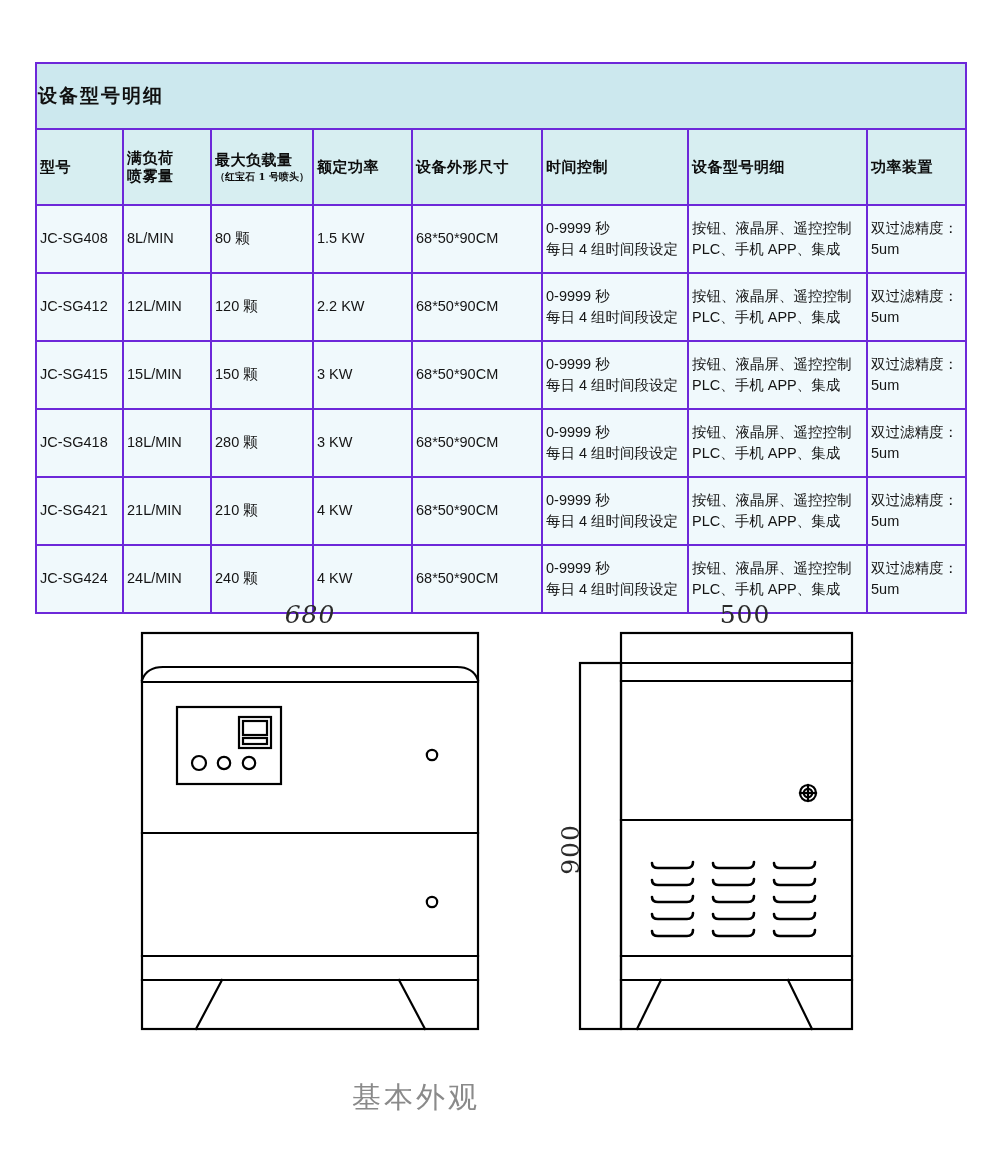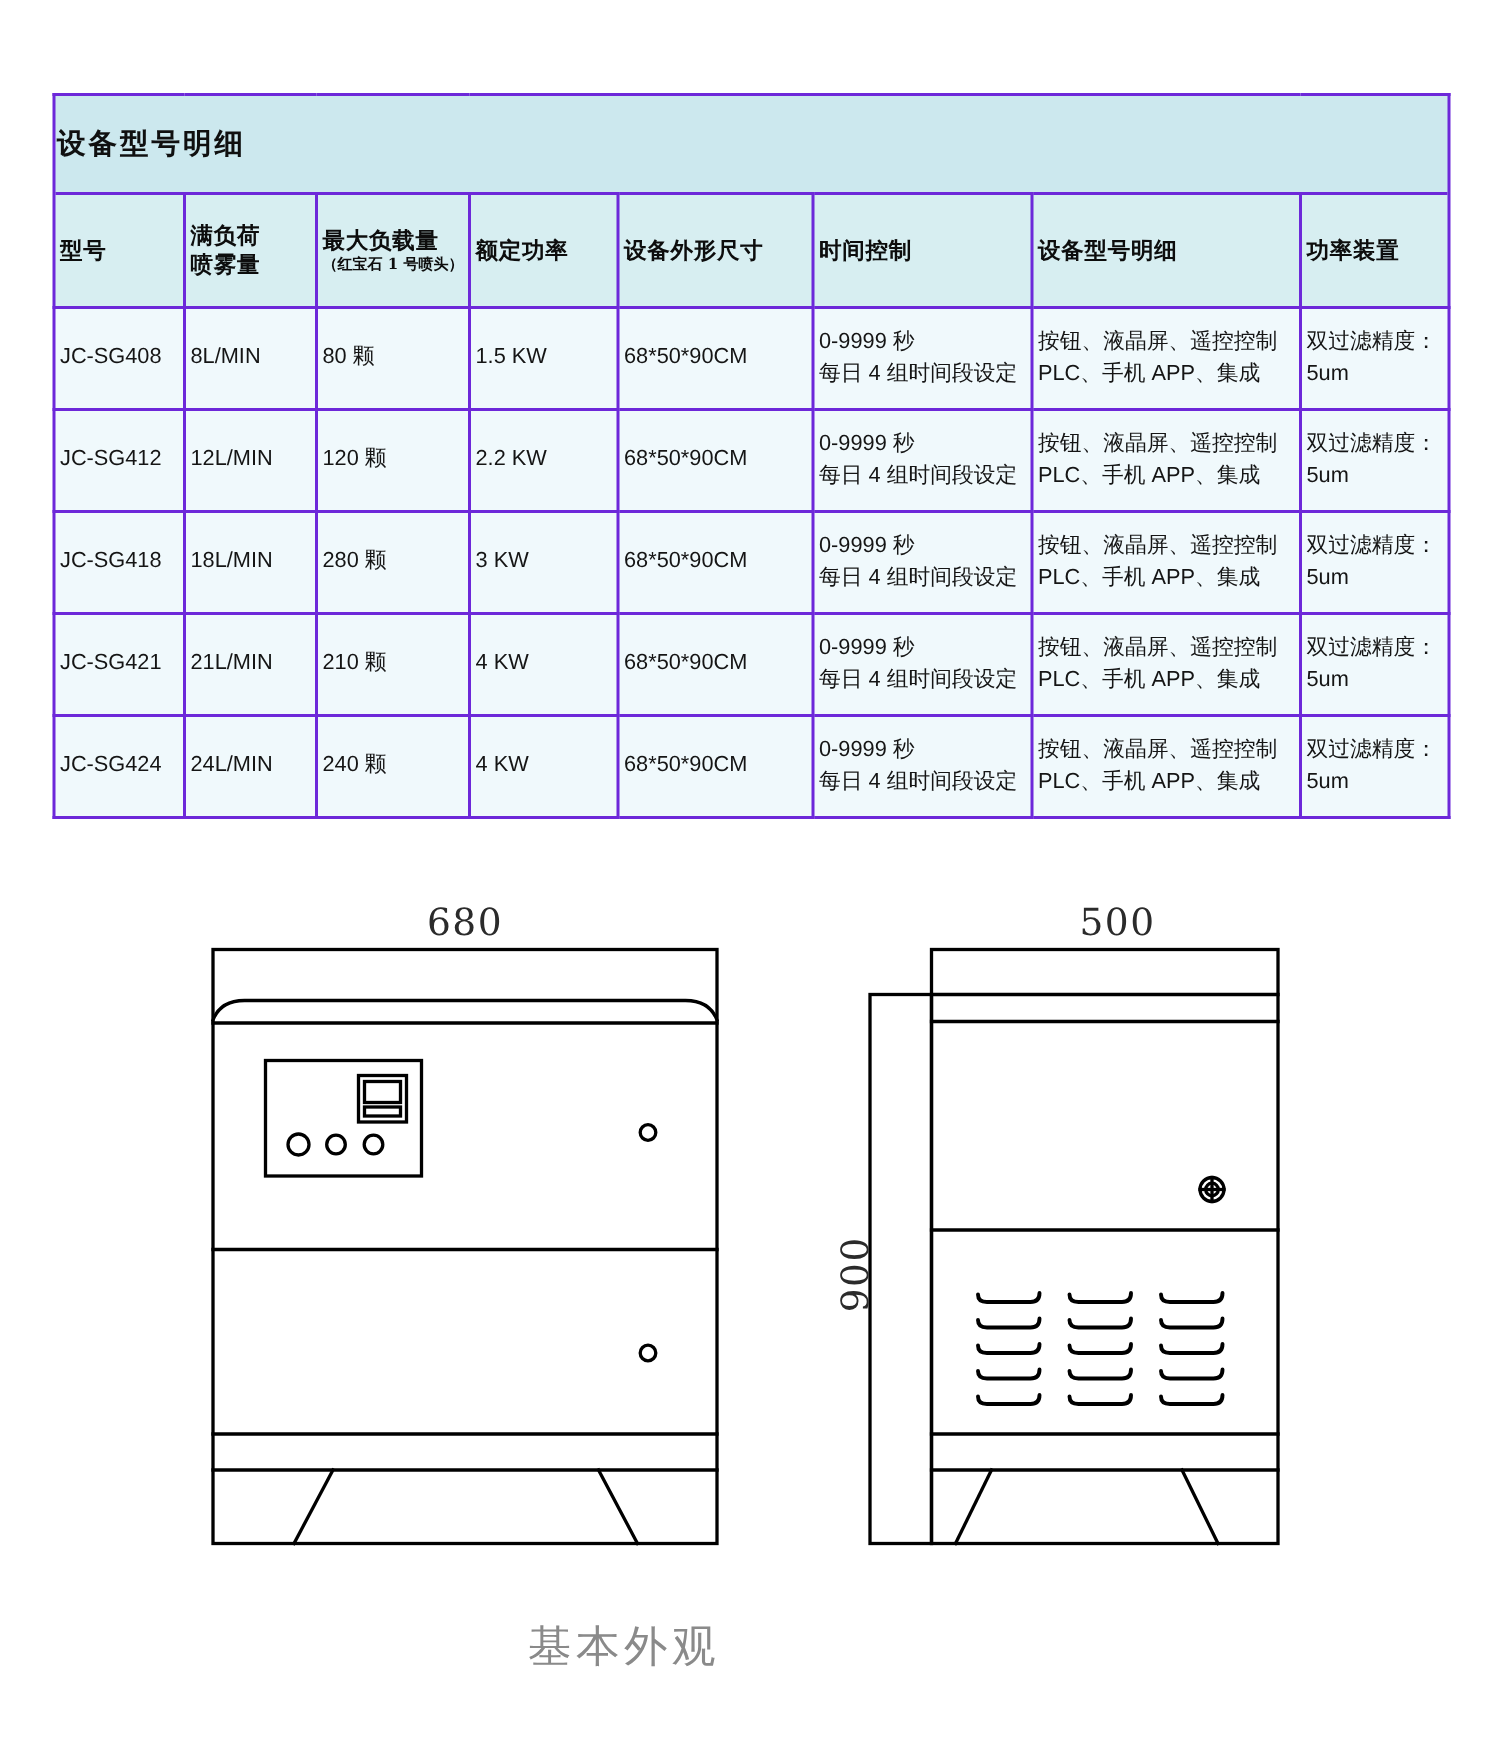--- a/index.html
+++ b/index.html
@@ -104,21 +104,21 @@
     letter-spacing: 3px;
     font-family: "DejaVu Sans", "Liberation Sans", sans-serif;
   }
   .dim-label {
     position: absolute;
     font-family: "DejaVu Serif", "Liberation Serif", serif;
     font-size: 25px;
     color: #2b2b2b;
     letter-spacing: 1px;
   }
-  #dim-680 { left: 255px; top: 600px; width: 110px; text-align: center; }
+  #dim-680 { left: 255px; top: 600px; width: 110px; text-align: center; font-style: italic; }
   #dim-500 { left: 690px; top: 600px; width: 110px; text-align: center; }
   #dim-900 {
     left: 540px; top: 835px; width: 60px; text-align: center;
     transform: rotate(-90deg);
     transform-origin: center center;
   }
 </style>
 </head>
 <body>
 
@@ -182,20 +182,30 @@
         <td>JC-SG412</td>
         <td>12L/MIN</td>
         <td>120 颗</td>
         <td>2.2 KW</td>
         <td>68*50*90CM</td>
         <td class="cn-cell"><span>0-9999 秒</span><span class="l2">每日 4 组时间段设定</span></td>
         <td class="cn-cell"><span>按钮、液晶屏、遥控控制</span><span class="l2">PLC、手机 APP、集成</span></td>
         <td class="small-cn"><span>双过滤</span><span class="l2">精度：5um</span></td>
       </tr>
 
+      <tr class="data-row">
+        <td>JC-SG415</td>
+        <td>15L/MIN</td>
+        <td>150 颗</td>
+        <td>3 KW</td>
+        <td>68*50*90CM</td>
+        <td class="cn-cell"><span>0-9999 秒</span><span class="l2">每日 4 组时间段设定</span></td>
+        <td class="cn-cell"><span>按钮、液晶屏、遥控控制</span><span class="l2">PLC、手机 APP、集成</span></td>
+        <td class="small-cn"><span>双过滤</span><span class="l2">精度：5um</span></td>
+      </tr>
 
       <tr class="data-row">
         <td>JC-SG418</td>
         <td>18L/MIN</td>
         <td>280 颗</td>
         <td>3 KW</td>
         <td>68*50*90CM</td>
         <td class="cn-cell"><span>0-9999 秒</span><span class="l2">每日 4 组时间段设定</span></td>
         <td class="cn-cell"><span>按钮、液晶屏、遥控控制</span><span class="l2">PLC、手机 APP、集成</span></td>
         <td class="small-cn"><span>双过滤</span><span class="l2">精度：5um</span></td>

